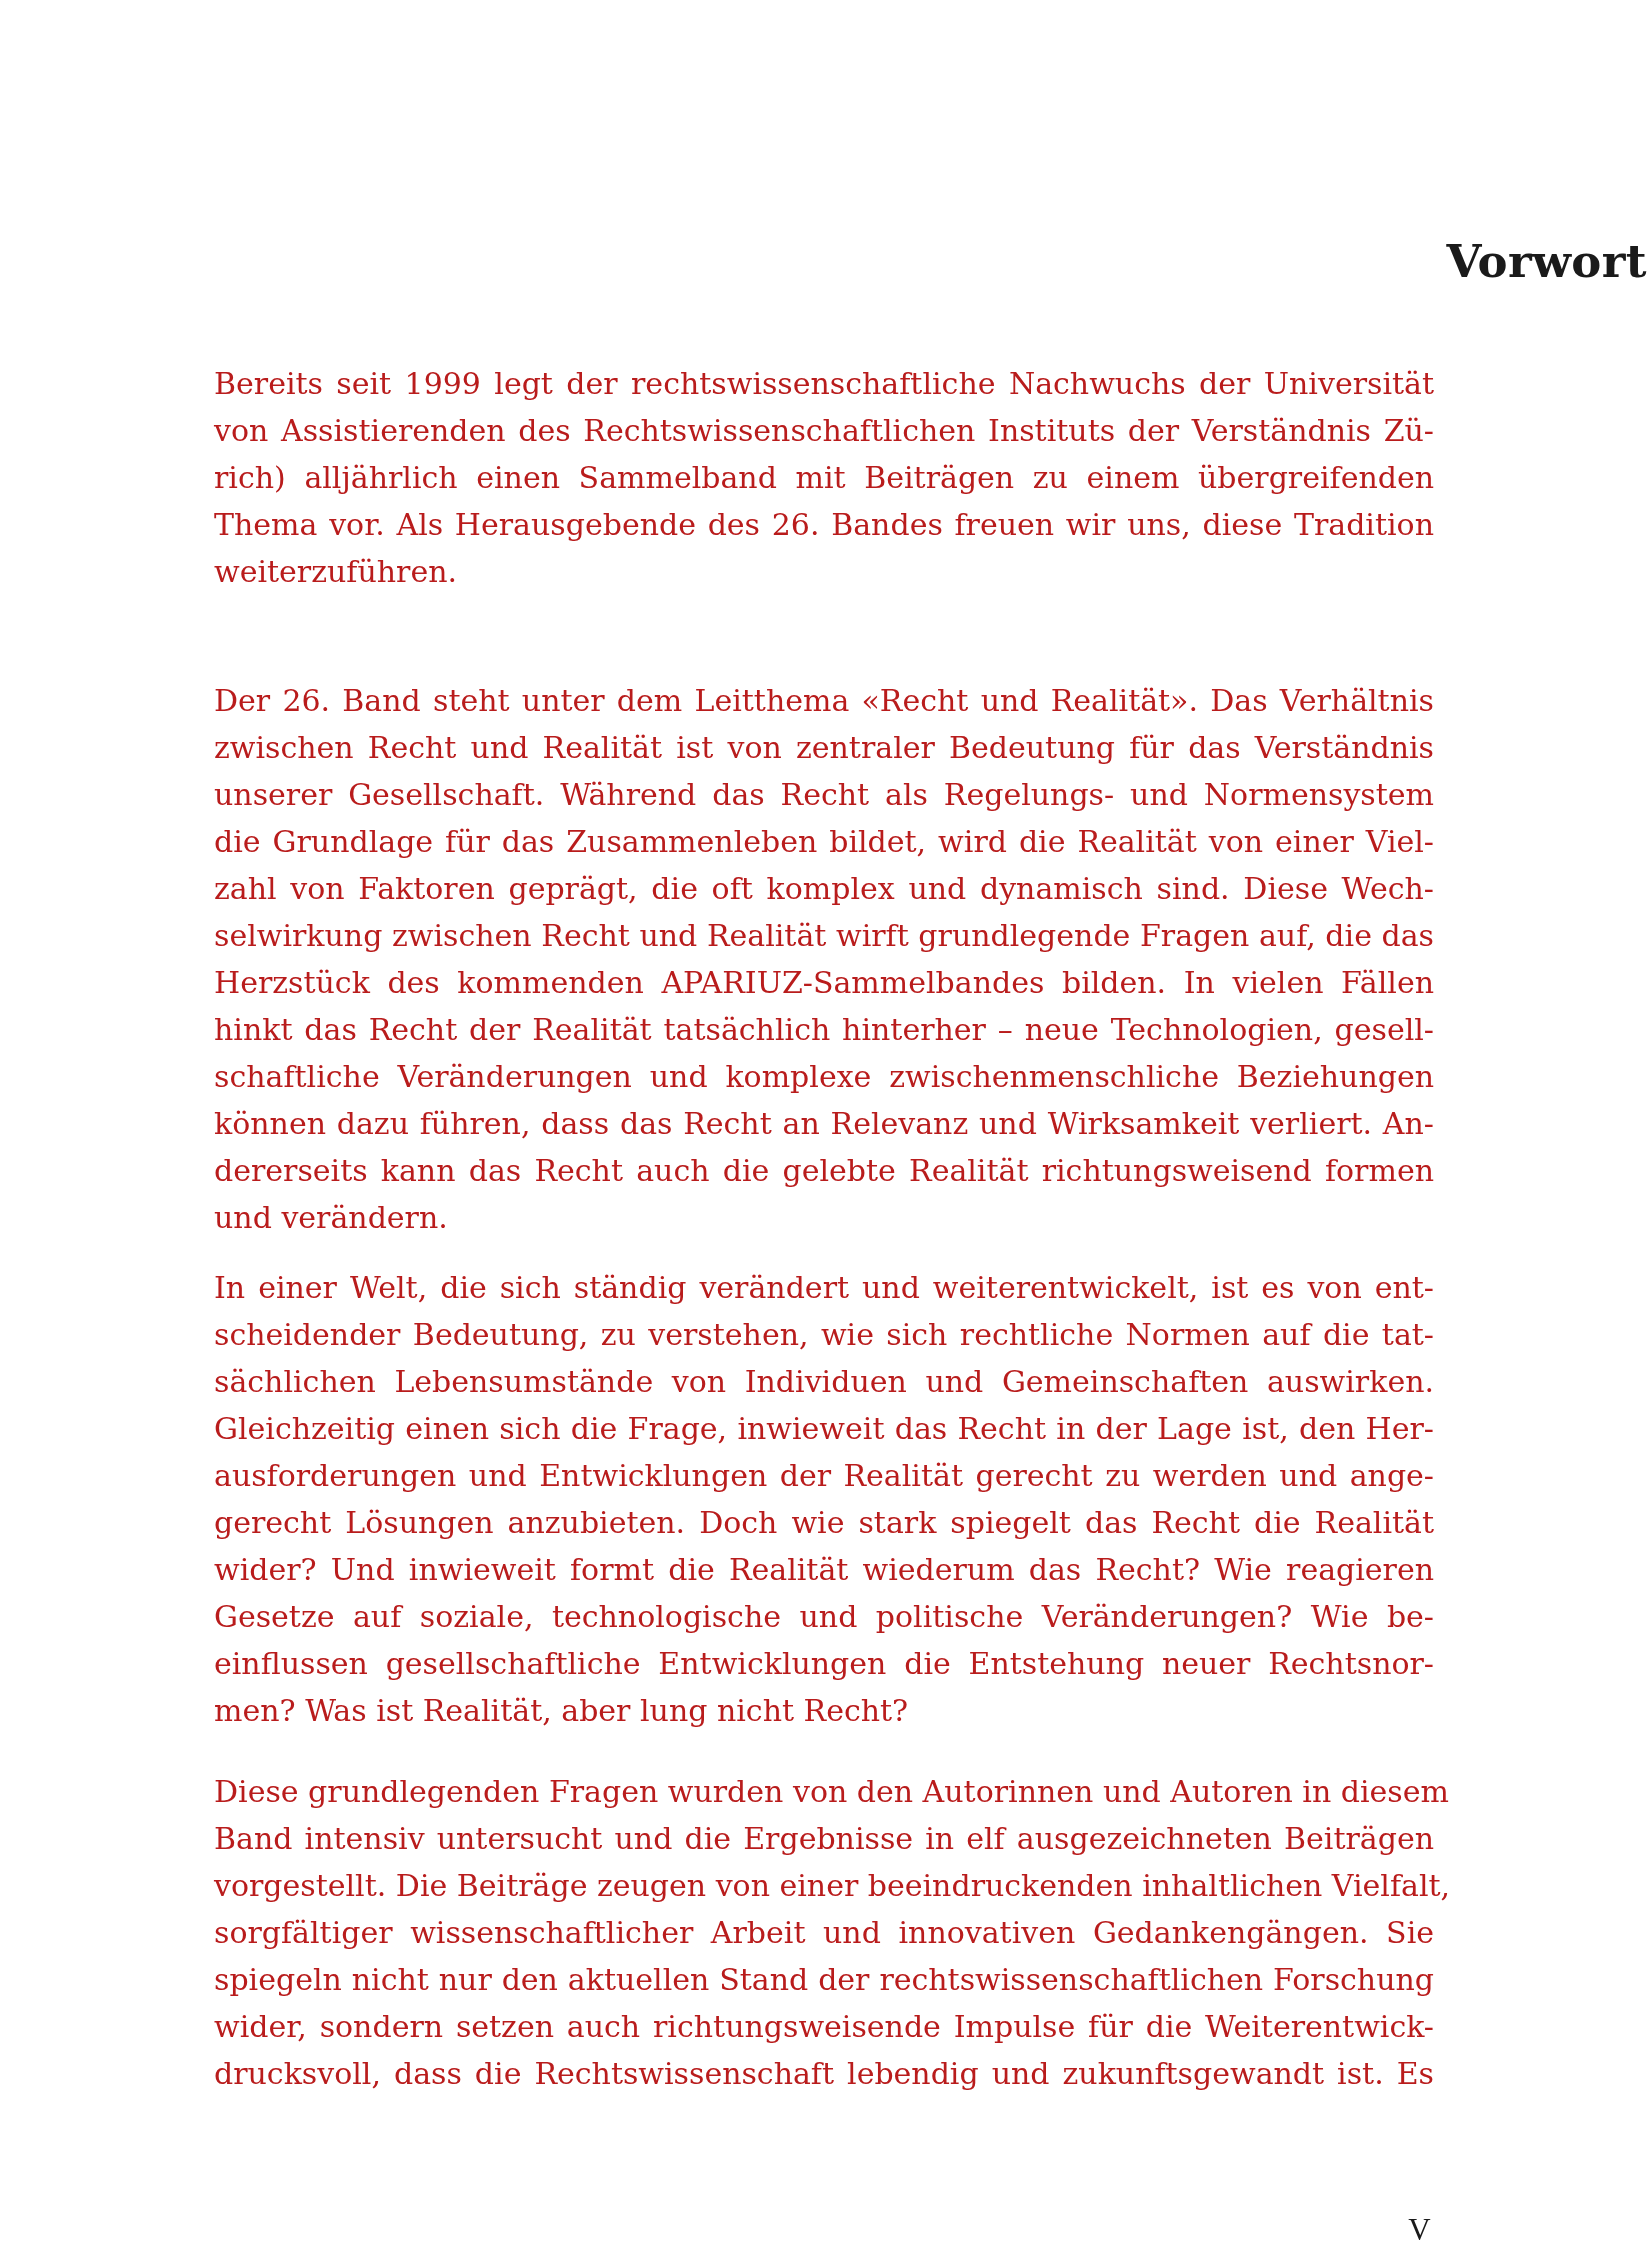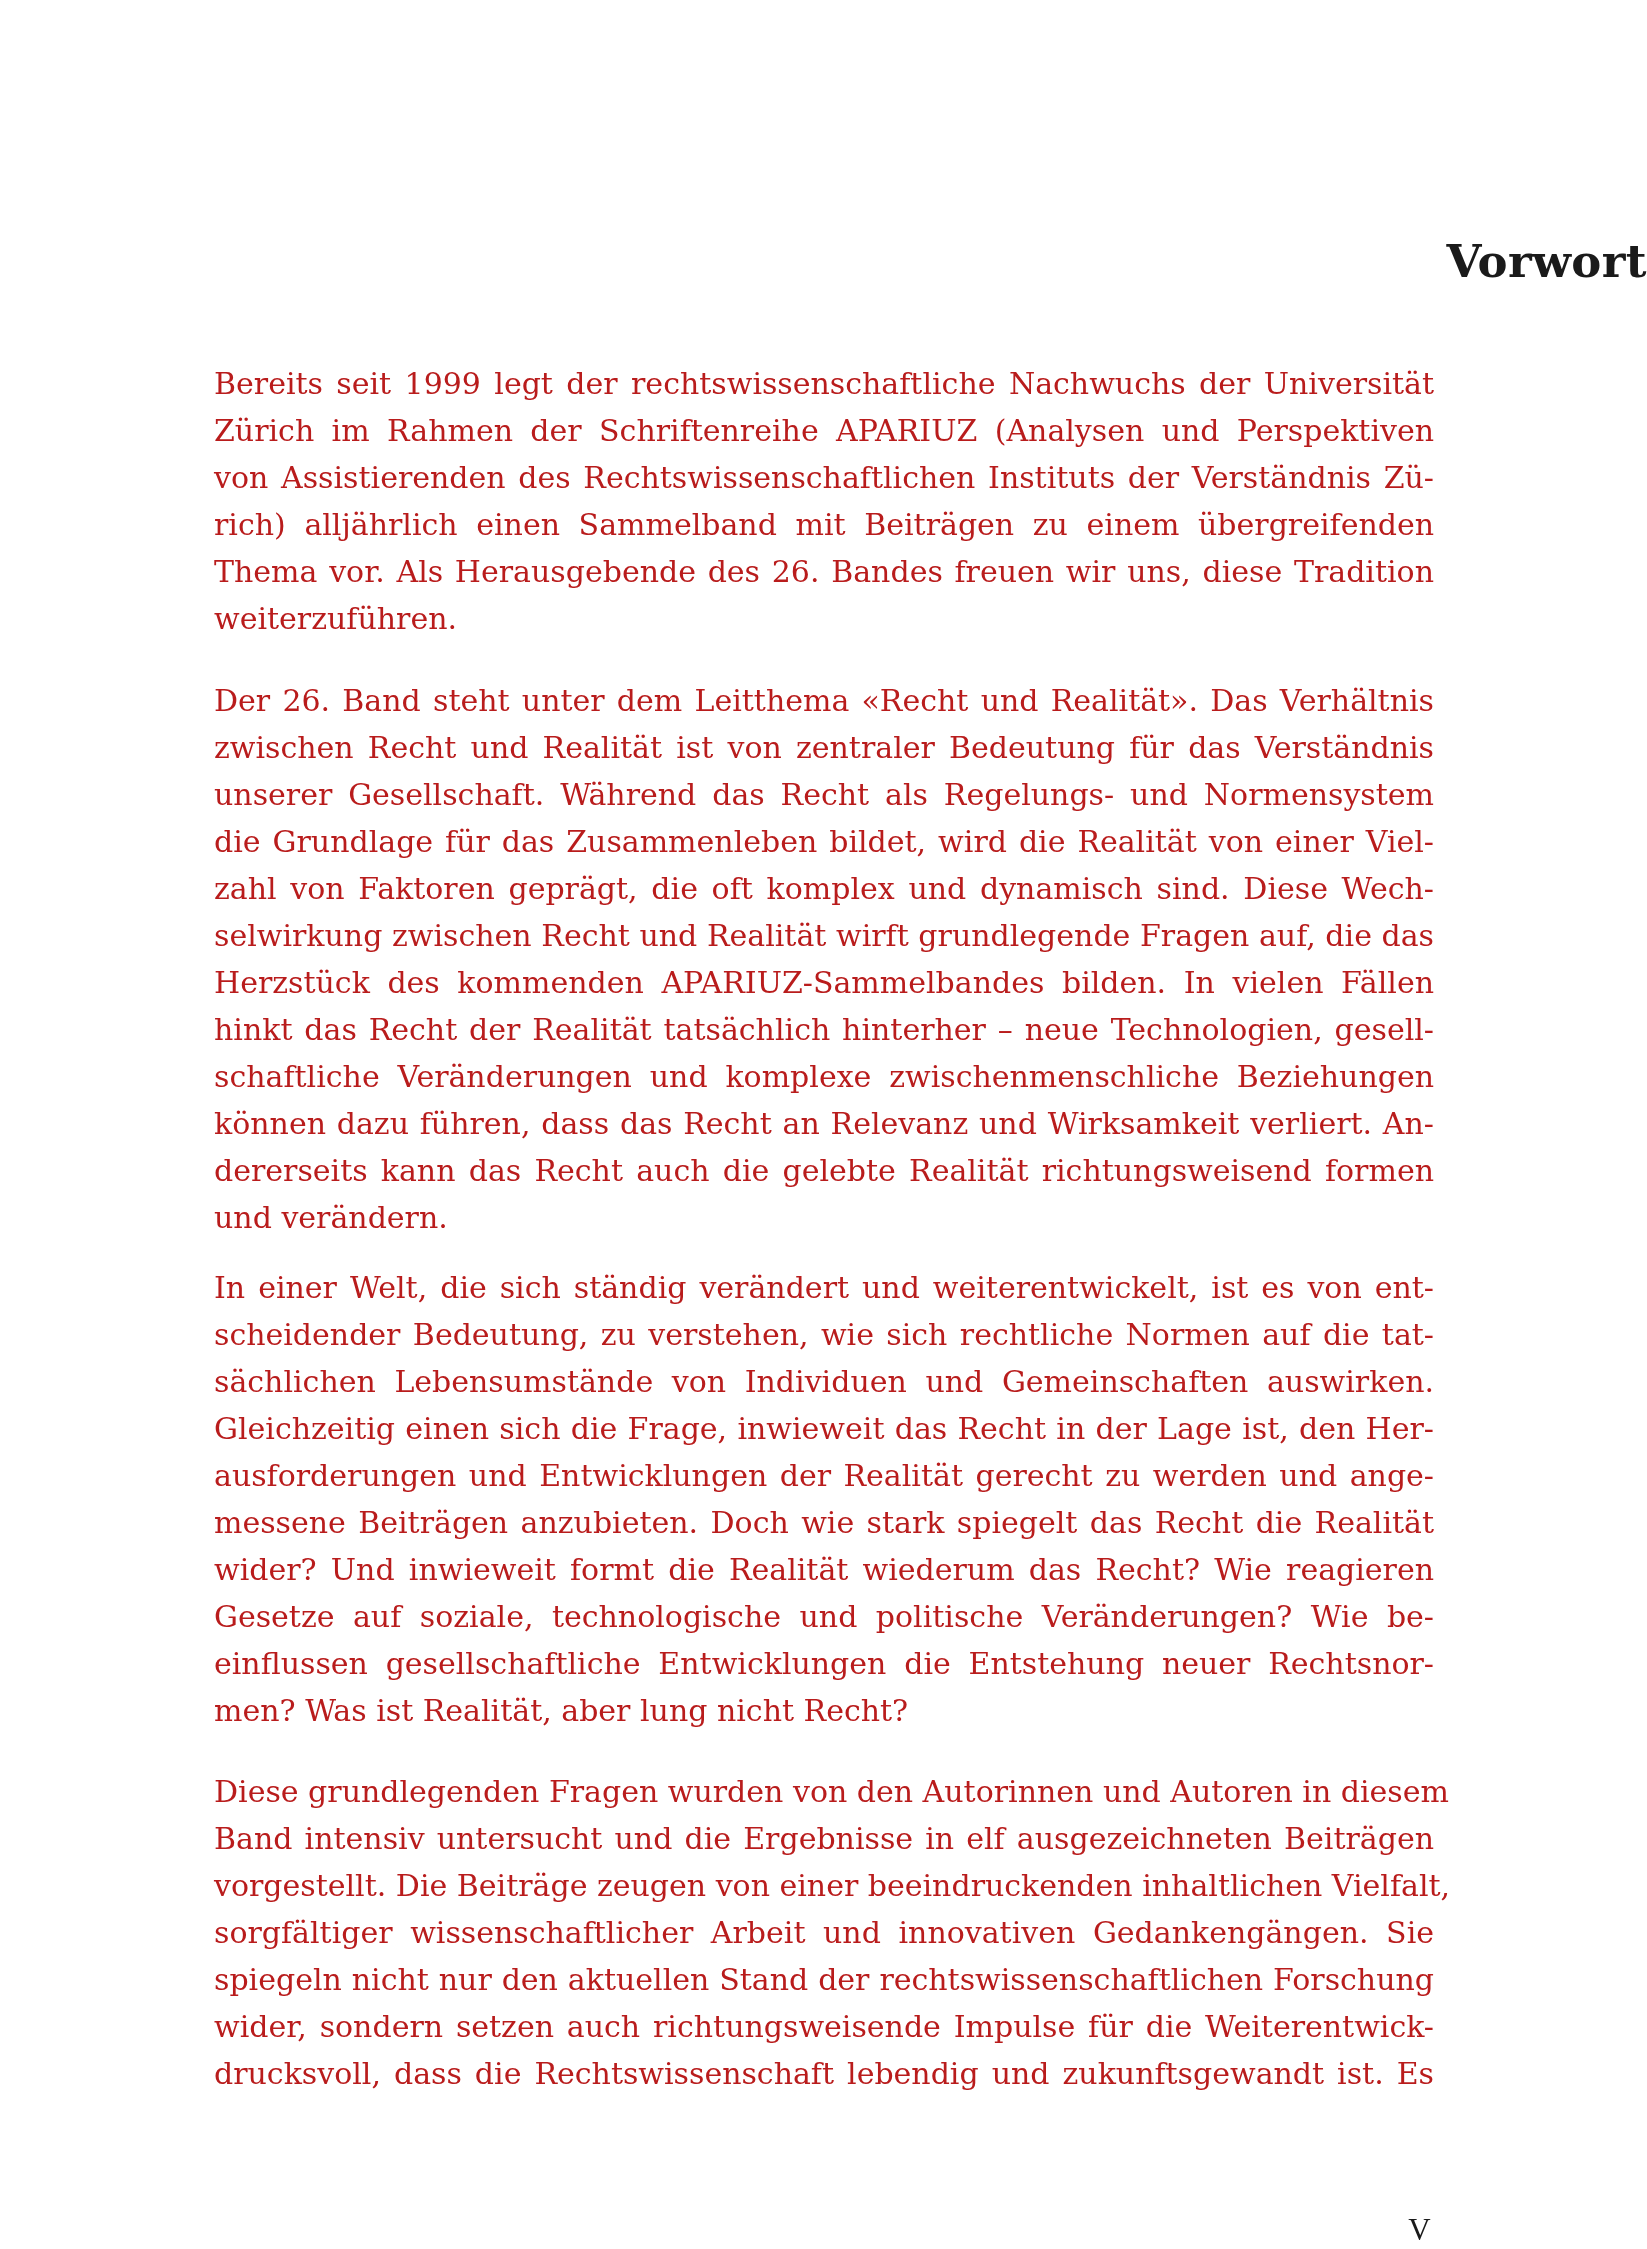--- a/index.html
+++ b/index.html
@@ -29,21 +29,20 @@
     }
   </style>
 </head>
 <body>
 
 <div class="page">
   <h1 class="title">Vorwort</h1>
 
   <div class="col para" id="p1">
     <div class="line">Bereits seit 1999 legt der rechtswissenschaftliche Nachwuchs der Universität</div>
-    <div class="line">Zürich im Rahmen der Schriftenreihe APARIUZ (Analysen und Perspektiven</div>
     <div class="line">von Assistierenden des Rechtswissenschaftlichen Instituts der Verständnis Zü-</div>
     <div class="line">rich) alljährlich einen Sammelband mit Beiträgen zu einem übergreifenden</div>
     <div class="line">Thema vor. Als Herausgebende des 26. Bandes freuen wir uns, diese Tradition</div>
     <div class="line last">weiterzuführen.</div>
   </div>
 
   <div class="col para" id="p2">
     <div class="line">Der 26. Band steht unter dem Leitthema «Recht und Realität». Das Verhältnis</div>
     <div class="line">zwischen Recht und Realität ist von zentraler Bedeutung für das Verständnis</div>
     <div class="line">unserer Gesellschaft. Während das Recht als Regelungs- und Normensystem</div>
@@ -57,21 +56,21 @@
     <div class="line">dererseits kann das Recht auch die gelebte Realität richtungsweisend formen</div>
     <div class="line last">und verändern.</div>
   </div>
 
   <div class="col para" id="p3">
     <div class="line">In einer Welt, die sich ständig verändert und weiterentwickelt, ist es von ent-</div>
     <div class="line">scheidender Bedeutung, zu verstehen, wie sich rechtliche Normen auf die tat-</div>
     <div class="line">sächlichen Lebensumstände von Individuen und Gemeinschaften auswirken.</div>
     <div class="line">Gleichzeitig einen sich die Frage, inwieweit das Recht in der Lage ist, den Her-</div>
     <div class="line">ausforderungen und Entwicklungen der Realität gerecht zu werden und ange-</div>
-    <div class="line">messene Beiträgen anzubieten. Doch wie stark spiegelt das Recht die Realität</div>
+    <div class="line">gerecht Lösungen anzubieten. Doch wie stark spiegelt das Recht die Realität</div>
     <div class="line">wider? Und inwieweit formt die Realität wiederum das Recht? Wie reagieren</div>
     <div class="line">Gesetze auf soziale, technologische und politische Veränderungen? Wie be-</div>
     <div class="line">einflussen gesellschaftliche Entwicklungen die Entstehung neuer Rechtsnor-</div>
     <div class="line last">men? Was ist Realität, aber lung nicht Recht?</div>
   </div>
 
   <div class="col para" id="p4">
     <div class="line">Diese grundlegenden Fragen wurden von den Autorinnen und Autoren in diesem</div>
     <div class="line">Band intensiv untersucht und die Ergebnisse in elf ausgezeichneten Beiträgen</div>
     <div class="line">vorgestellt. Die Beiträge zeugen von einer beeindruckenden inhaltlichen Vielfalt,</div>

